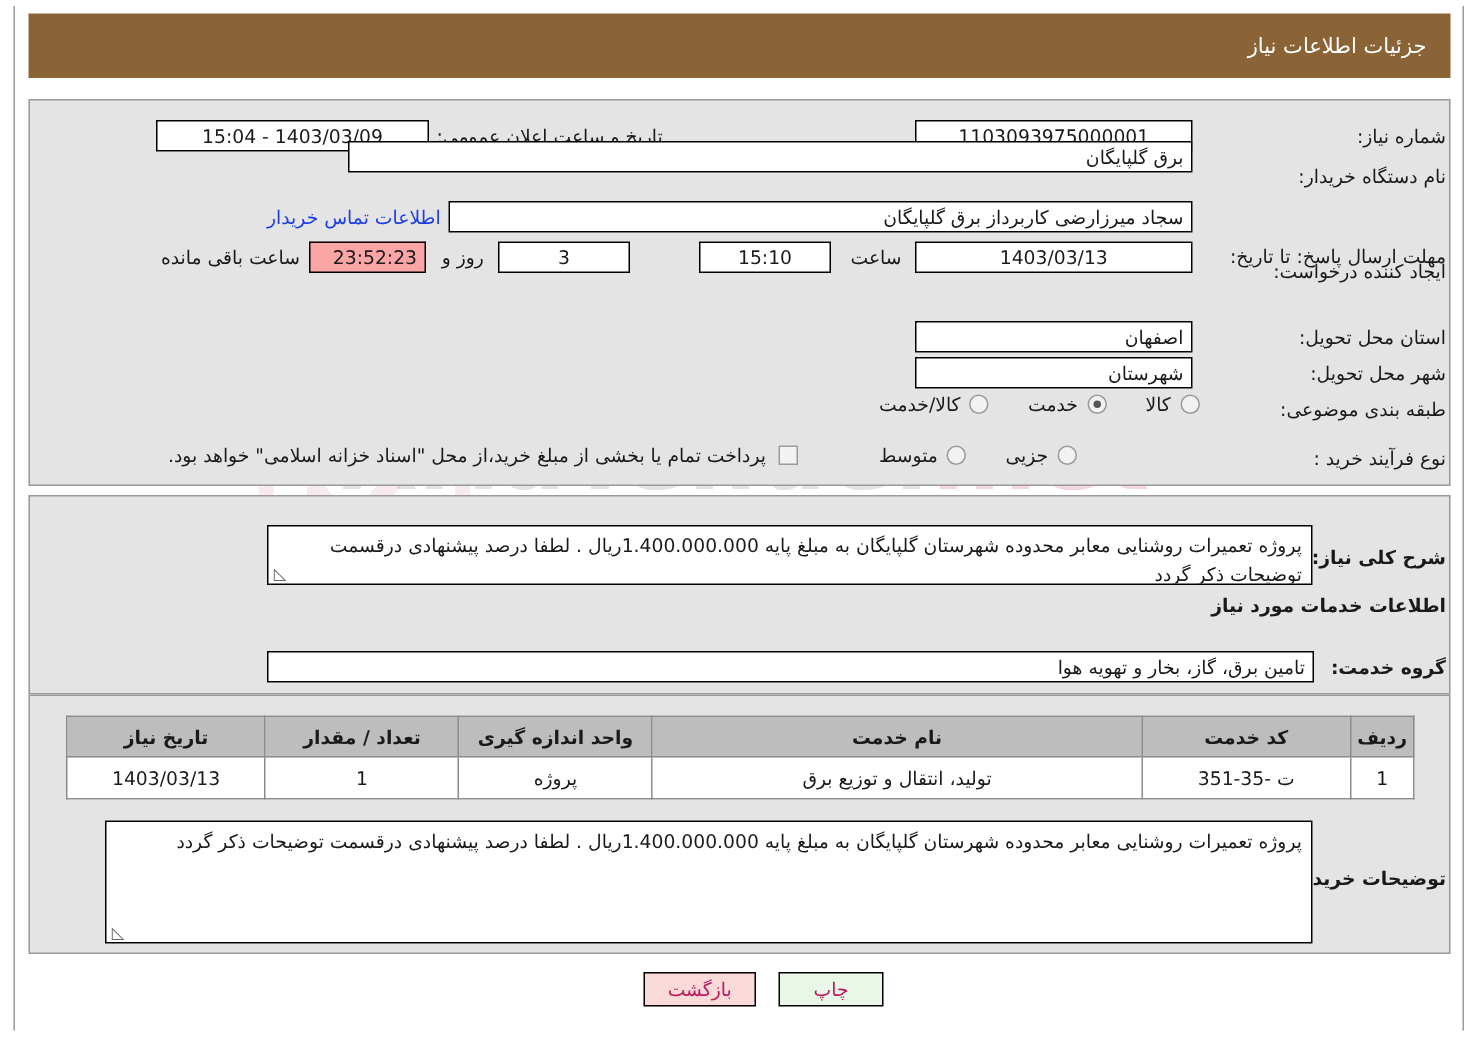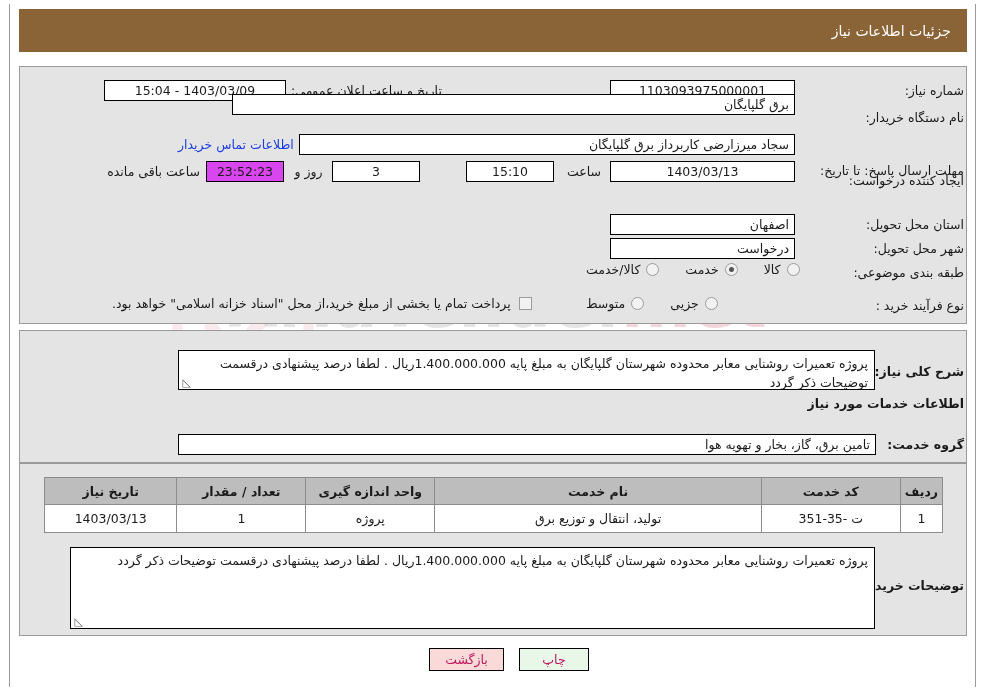--- a/index.html
+++ b/index.html
@@ -107,21 +107,21 @@
     line-height: 19px;
     padding: 0 5px;
     font-size: 12.5px;
     color: #1a1a1a;
     text-align: center;
     white-space: nowrap;
     overflow: hidden;
     font-family: "DejaVu Sans", "Liberation Sans", sans-serif;
   }
   .fld-r { text-align: right; }
-  .fld-timer { background: #d946ef; }
+  .fld-timer { background: #fca5a5; text-align: right; }
 
   
   .r-label {
     position: absolute;
     text-align: right;
     font-size: 12.5px;
     color: #1a1a1a;
     white-space: nowrap;
   }
 
@@ -271,21 +271,21 @@
 
   <div class="fld" style="position:absolute; left:610px; top:161px; width:185px;">1403/03/13</div>
   <div class="r-label" style="left:561px; top:164px; width:40px; text-align:right;">ساعت</div>
   <div class="fld" style="position:absolute; left:466px; top:161px; width:88px;">15:10</div>
   <div class="fld" style="position:absolute; left:332px; top:161px; width:88px;">3</div>
   <div class="r-label" style="left:291px; top:164px; width:35px; text-align:center;">روز و</div>
   <div class="fld fld-timer" style="position:absolute; left:206px; top:161px; width:78px;">23:52:23</div>
   <div class="r-label" style="left:108px; top:164px; width:92px; text-align:center;">ساعت باقی مانده</div>
 
   <div class="fld fld-r" style="position:absolute; left:610px; top:214px; width:185px;">اصفهان</div>
-  <div class="fld fld-r" style="position:absolute; left:610px; top:238px; width:185px;">درخواست</div>
+  <div class="fld fld-r" style="position:absolute; left:610px; top:238px; width:185px;">شهرستان</div>
 
   <div class="row" style="left:560px; top:258px;">
     <span class="radio-item">
       <span class="radio"></span>
       <span>کالا</span>
     </span>
     <span class="radio-item">
       <span class="radio on"></span>
       <span>خدمت</span>
     </span>

